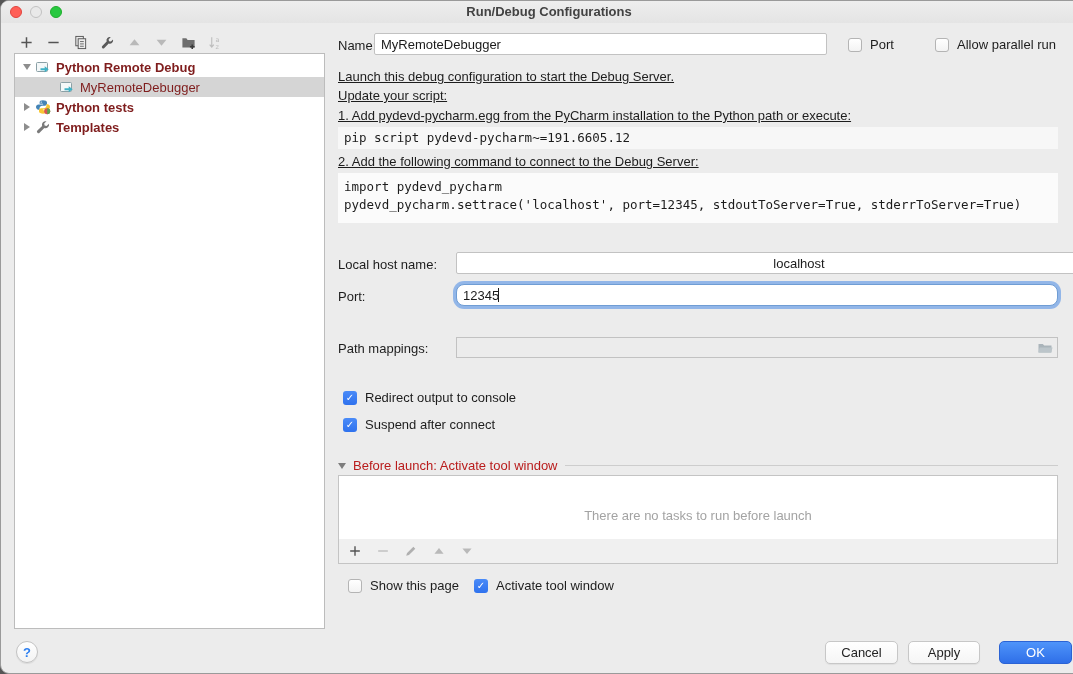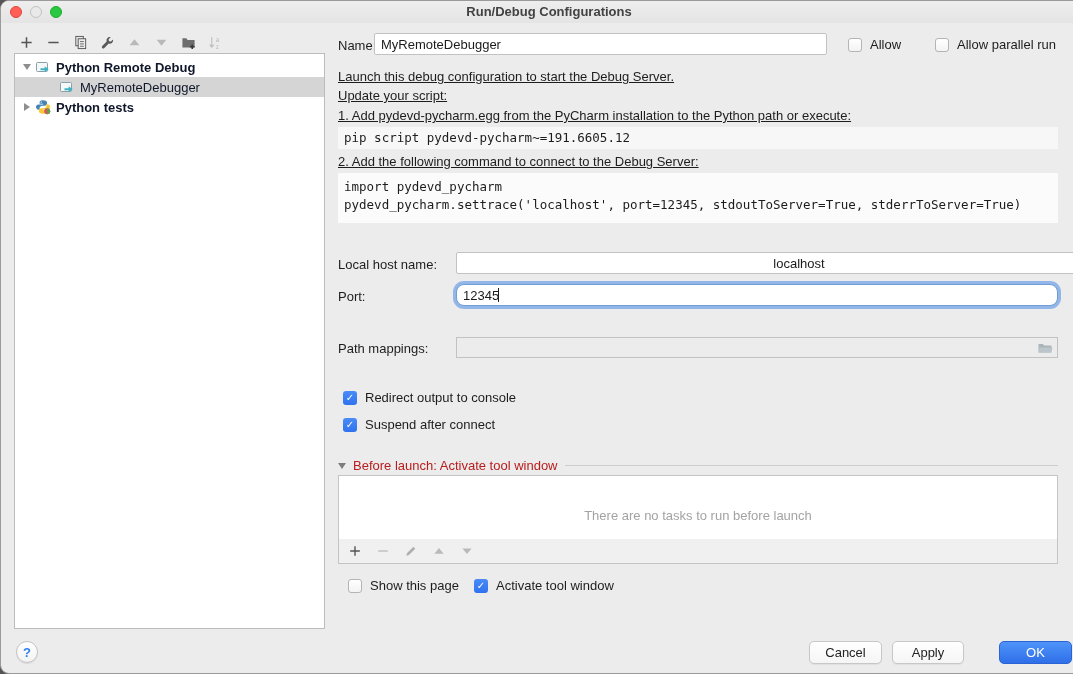--- a/index.html
+++ b/index.html
@@ -15,21 +15,21 @@
   .tl.zoomb{background:#28c840;border:1px solid #1dad2b;}
   .title{position:absolute;left:0;right:0;top:3px;text-align:center;font-size:13px;font-weight:600;color:#424242;}
 
   
   .lt-toolbar{position:absolute;left:16px;top:31px;display:flex;gap:8px;}
   .tbtn{width:19px;height:20px;display:flex;align-items:center;justify-content:center;}
   .tbtn svg{width:15px;height:15px;}
 
   
   .tree{position:absolute;left:13px;top:52px;width:311px;height:576px;background:#fff;border:1px solid #bcbcbc;box-sizing:border-box;padding-top:3px;}
-  .trow{display:flex;align-items:center;height:20px;padding-left:6px;font-size:13px;color:#0f172a;cursor:default;}
+  .trow{display:flex;align-items:center;height:20px;padding-left:6px;font-size:13px;color:#7f1d1d;cursor:default;}
   .trow.selected{background:#d5d5d5;}
   .trow.child{padding-left:44px;}
   .tlabel.bold{font-weight:bold;}
   .chev{width:12px;display:inline-flex;justify-content:center;margin-right:2px;}
   .chev .down{width:0;height:0;border-left:4.5px solid transparent;border-right:4.5px solid transparent;border-top:6px solid #8e8e8e;}
   .chev .right{width:0;height:0;border-top:4.5px solid transparent;border-bottom:4.5px solid transparent;border-left:6px solid #8e8e8e;}
   .ticon{width:16px;height:16px;margin-right:5px;display:inline-flex;}
   .ticon svg{width:16px;height:16px;}
   .tlabel{white-space:nowrap;}
 
@@ -61,21 +61,21 @@
   .sechead{position:absolute;left:337px;top:457px;width:720px;display:flex;align-items:center;gap:7px;font-size:13px;color:#b91c1c;}
   .sechead .tri{width:0;height:0;border-left:4.5px solid transparent;border-right:4.5px solid transparent;border-top:6px solid #7d7d7d;}
   .sechead .rule{flex:1;height:1px;background:#cdcdcd;}
   .taskbox{position:absolute;left:337px;top:474px;width:720px;height:81px;background:#fff;border:1px solid #c4c4c4;box-sizing:border-box;display:flex;align-items:center;justify-content:center;font-size:13px;color:#a3a3a3;}
   .tasktb{position:absolute;left:337px;top:538px;width:720px;height:25px;background:#f0f0f0;border:1px solid #c4c4c4;border-top:none;box-sizing:border-box;display:flex;align-items:center;padding-left:8px;gap:12px;}
   .tasktb .tbtn{width:16px;height:16px;}
   .tasktb svg{width:14px;height:14px;}
 
   
   .btn{position:absolute;top:640px;height:23px;border-radius:5px;font-size:13px;display:flex;align-items:center;justify-content:center;box-sizing:border-box;cursor:default;}
-  .btn.plain{background:linear-gradient(#ffffff,#f5f5f5);border:1px solid #c7c7c7;color:#232323;box-shadow:0 1px 1px rgba(0,0,0,.06);}
+  .btn.plain{background:linear-gradient(#ffffff,#f5f5f5);border:1px solid #c7c7c7;color:#232323;box-shadow:0 1px 1px rgba(0,0,0,.06);margin-left:16px;}
   .btn.primary{background:linear-gradient(#4e94fa,#2f6fe8);color:#fff;border:1px solid #2b63d4;}
   .grip{position:absolute;right:2px;bottom:2px;width:11px;height:11px;opacity:.5;}
 </style>
 </head>
 <body>
 
 <div class="window">
 
   <div class="titlebar">
     <div class="traffic">
@@ -164,27 +164,38 @@
           <svg viewBox="0 0 16 16">
             <path fill="#4584b6" d="M7.9 1.2c-2.3 0-3.3.9-3.3 2.2v1.4h3.5v.7H3.5C2.1 5.5 1 6.6 1 8.1s1.1 2.6 2.5 2.6h1.1V9.2c0-1.4 1.2-2.5 2.6-2.5h2.7c1.2 0 2.1-.9 2.1-2.1V3.4c0-1.3-1.8-2.2-4.1-2.2z"></path>
             <path fill="#f8c732" d="M8.1 14.8c2.3 0 3.3-.9 3.3-2.2v-1.4H7.9v-.7h4.6c1.4 0 2.5-1.1 2.5-2.6s-1.1-2.6-2.5-2.6h-1.1v1.5c0 1.4-1.2 2.5-2.6 2.5H6.1c-1.2 0-2.1.9-2.1 2.1v1.2c0 1.3 1.8 2.2 4.1 2.2z"></path>
             <circle cx="6.2" cy="3.1" r=".65" fill="#fff"></circle>
             <circle cx="12.2" cy="12.2" r="3" fill="#d85454"></circle>
             <path d="M12.2 9.2a3 3 0 0 1 0 6z" fill="#5aa54e"></path>
           </svg>
         </span>
       <span class="tlabel bold">Python tests</span>
     </div>
+    <div class="trow">
+      <span class="chev">
+          <span class="right"></span>
+        </span>
+      <span class="ticon">
+          <svg viewBox="0 0 16 16">
+            <path d="M13.9 4.7a3.6 3.6 0 0 1-4.6 4.4L4.6 13.8a1.55 1.55 0 1 1-2.2-2.2l4.7-4.7a3.6 3.6 0 0 1 4.4-4.6L9.2 4.6l.4 2 2 .4 2.3-2.3z" fill="#7a7a7a"></path>
+          </svg>
+        </span>
+      <span class="tlabel bold">Templates</span>
+    </div>
   </div>
 
   <span class="lbl" style="left:337px;top:37px;">Name:</span>
   <input class="field" style="left: 373px; top: 32px; width: 453px;" value="MyRemoteDebugger">
   <div class="cbrow" style="left:847px;top:36px;">
     <span class="cb"></span>
-    <span>Allow</span>
+    <span>Port</span>
   </div>
   <div class="cbrow" style="left:934px;top:36px;">
     <span class="cb"></span>
     <span>Allow parallel run</span>
   </div>
 
   <span class="desc" style="left:337px;top:68px;">Launch this debug configuration to start the Debug Server.</span>
   <span class="desc" style="left:337px;top:87px;">Update your script:</span>
   <span class="desc" style="left:337px;top:107px;">1. Add pydevd-pycharm.egg from the PyCharm installation to the Python path or execute:</span>
   <div class="codestrip" style="top:126px;height:22px;">pip script pydevd-pycharm~=191.6605.12</div>

